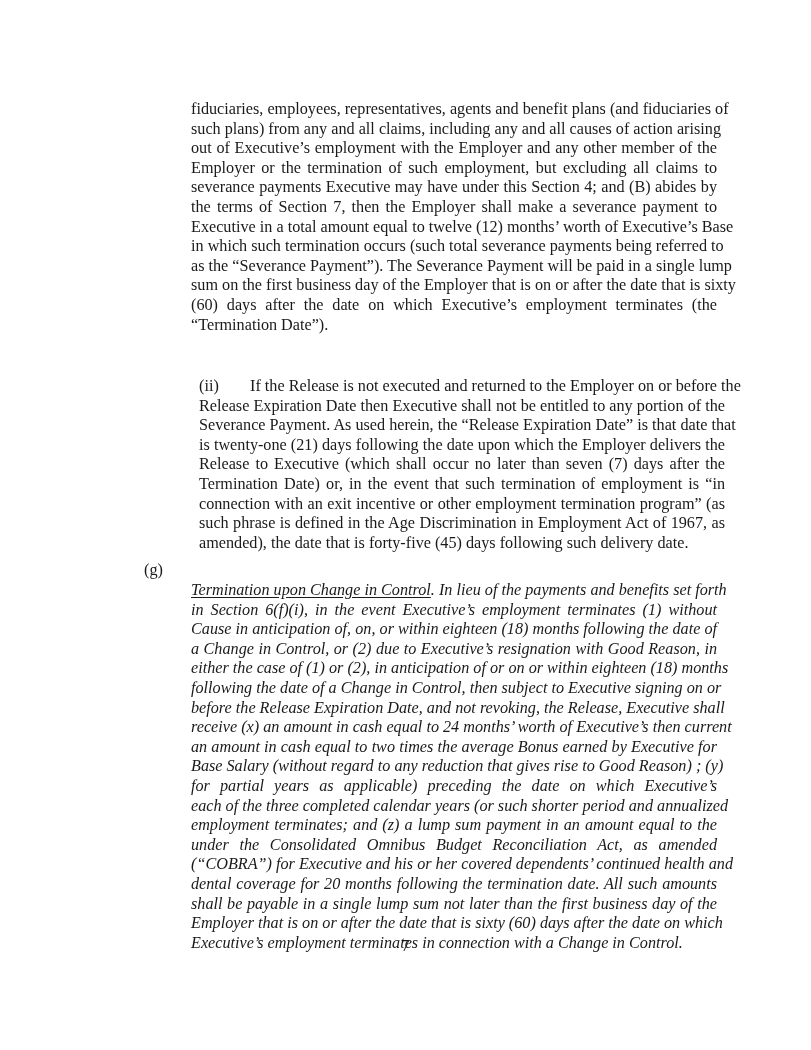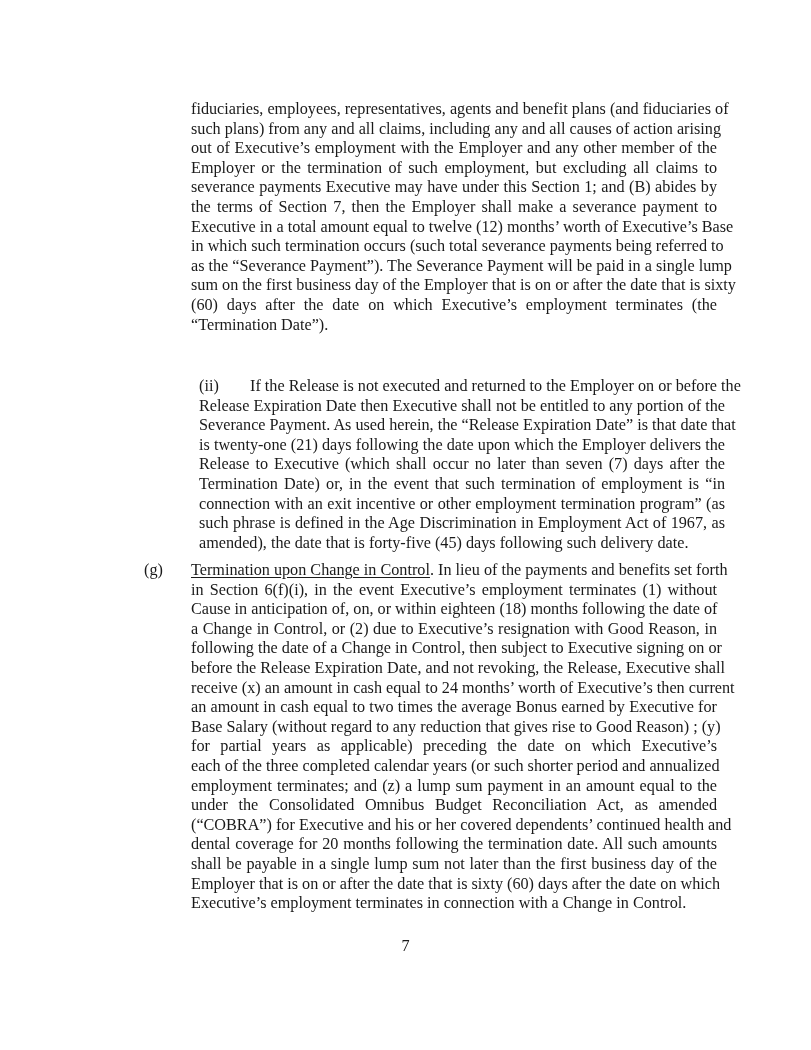--- a/index.html
+++ b/index.html
@@ -23,21 +23,21 @@
   .block .ln {
     display: block;
     text-align: justify;
     text-align-last: justify;
     white-space: nowrap;
     height: 19.6px;
   }
   .block .ln.last { text-align-last: left; }
   .p1 { top: 100px; }
   .p2 { top: 377px; margin-left: 8px; }
-  .p3 { top: 561px; }
+  .p3 { top: 581px; font-style: italic; }
   .label-g {
     position: absolute;
     left: 144px; top: 561px;
     font-size: 16.2px; line-height: 19.6px;
   }
   .tab-ii { display: inline-block; width: 51px; text-align-last: left; }
   .u { text-decoration: underline; text-underline-offset: 2px; }
   .page-number {
     position: absolute;
     left: 0; width: 811px;
@@ -49,21 +49,21 @@
 </head>
 <body>
 
 <div class="page">
 
   <div class="block p1">
     <span class="ln">fiduciaries, employees, representatives, agents and benefit plans (and fiduciaries of</span>
     <span class="ln">such plans) from any and all claims, including any and all causes of action arising</span>
     <span class="ln">out of Executive’s employment with the Employer and any other member of the</span>
     <span class="ln">Employer or the termination of such employment, but excluding all claims to</span>
-    <span class="ln">severance payments Executive may have under this Section 1; and (B) abides by</span>
+    <span class="ln">severance payments Executive may have under this Section 4; and (B) abides by</span>
     <span class="ln">the terms of Section 7, then the Employer shall make a severance payment to</span>
     <span class="ln">Executive in a total amount equal to twelve (12) months’ worth of Executive’s Base</span>
     <span class="ln">in which such termination occurs (such total severance payments being referred to</span>
     <span class="ln">as the “Severance  Payment”). The Severance Payment will be paid in a single lump</span>
     <span class="ln">sum on the first business day of the Employer that is on or after the date that is sixty</span>
     <span class="ln">(60) days after the date on which Executive’s employment terminates (the</span>
     <span class="ln last">“Termination Date”).</span>
   </div>
 
   <div class="block p2">
@@ -80,20 +80,21 @@
     <span class="ln last">amended), the date that is forty-five (45) days following such delivery date.</span>
   </div>
 
   <div class="label-g">(g)</div>
 
   <div class="block p3">
     <span class="ln"><span class="u">Termination upon Change in Control</span><span>.  In lieu of the payments and benefits set forth</span></span>
     <span class="ln">in Section 6(f)(i), in the event Executive’s employment terminates (1) without</span>
     <span class="ln">Cause in anticipation  of, on, or within eighteen (18) months following the date of</span>
     <span class="ln">a Change in Control, or (2) due to Executive’s resignation with Good Reason, in</span>
+    <span class="ln">either the case of (1) or (2), in anticipation of or on or within eighteen (18) months</span>
     <span class="ln">following the date of a Change in Control, then subject to Executive signing on or</span>
     <span class="ln">before the Release Expiration Date, and not revoking, the Release, Executive shall</span>
     <span class="ln">receive (x) an amount in cash equal to 24 months’ worth of Executive’s then current</span>
     <span class="ln">an amount in cash equal to two times the average Bonus earned by Executive for</span>
     <span class="ln">Base Salary (without regard to any reduction that gives rise to Good Reason) ; (y)</span>
     <span class="ln">for partial years as applicable) preceding the date on which Executive’s</span>
     <span class="ln">each of the three completed calendar years (or such shorter period and annualized</span>
     <span class="ln">employment terminates; and (z) a lump sum payment in an amount equal to the</span>
     <span class="ln">under the Consolidated Omnibus Budget Reconciliation Act, as amended</span>
     <span class="ln">(“COBRA”) for Executive and his or her covered dependents’ continued health and</span>

